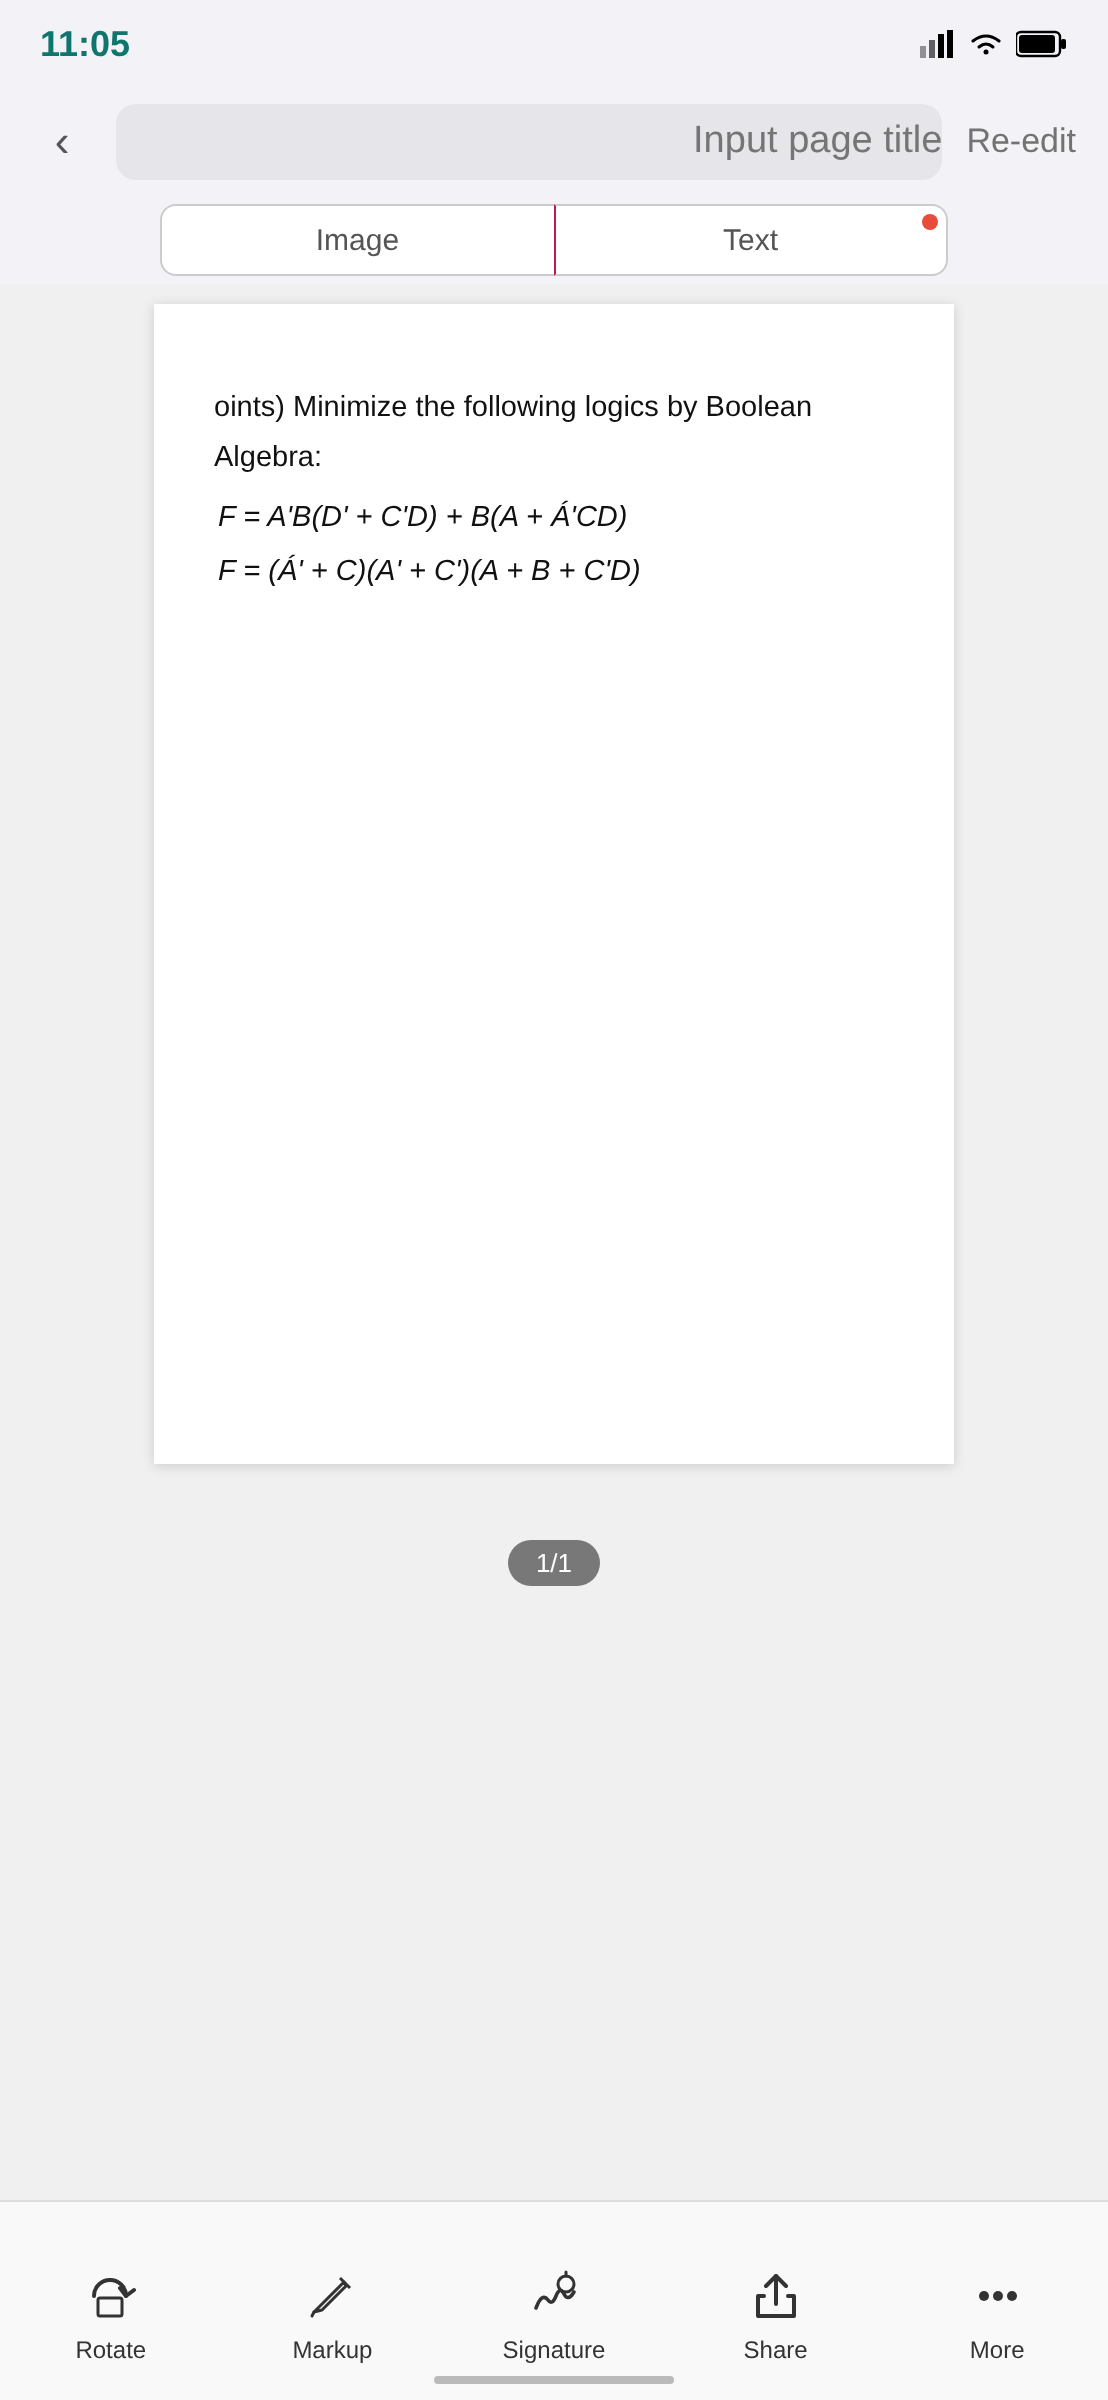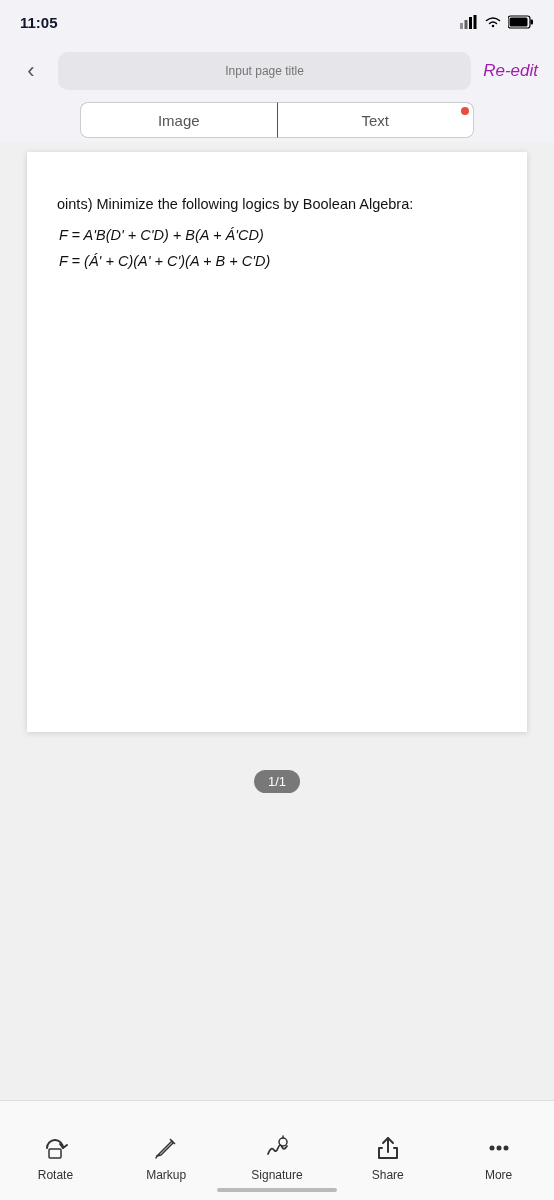--- a/index.html
+++ b/index.html
@@ -18,23 +18,23 @@
     .status-bar {
       width: 100%;
       height: 44px;
       background: #f2f2f7;
       display: flex;
       align-items: center;
       justify-content: space-between;
       padding: 0 20px;
     }
     .status-time {
-      font-size: 15px;
+      font-size: 18px;
       font-weight: 600;
-      color: #0f172a;
+      color: #0f766e;
       text-align: right;
     }
     .status-icons {
       display: flex;
       align-items: center;
       gap: 6px;
     }
 
     
     .nav-bar {
@@ -53,32 +53,31 @@
       width: 30px;
       text-align: center;
     }
     .nav-title-input {
       flex: 1;
       margin: 0 12px;
       background: #e5e5ea;
       border: none;
       border-radius: 10px;
       height: 38px;
-      text-align: center;
-      font-size: 12px;
+      text-align: right;
+      font-size: 19px;
       color: #0f766e;
       outline: none;
     }
     .nav-re-edit {
       font-size: 17px;
-      color: #a21caf;
+      color: #737373;
       font-weight: 400;
       cursor: pointer;
       white-space: nowrap;
-      font-style: italic;
     }
 
     
     .tab-bar {
       width: 100%;
       height: 44px;
       background: #f2f2f7;
       display: flex;
       align-items: center;
       justify-content: space-between;
@@ -110,21 +109,21 @@
       width: 8px;
       height: 8px;
       background: #e74c3c;
       border-radius: 50%;
       position: absolute;
       top: 4px;
       right: 4px;
     }
 
     .document-page {
-      width: 500px;
+      width: 400px;
       min-height: 580px;
       background: #fff;
       box-shadow: 0 1px 6px rgba(0,0,0,0.15);
       position: relative;
       padding: 40px 30px 40px 30px;
     }
 
     .page-content {
       font-size: 14.5px;
       color: #111;

